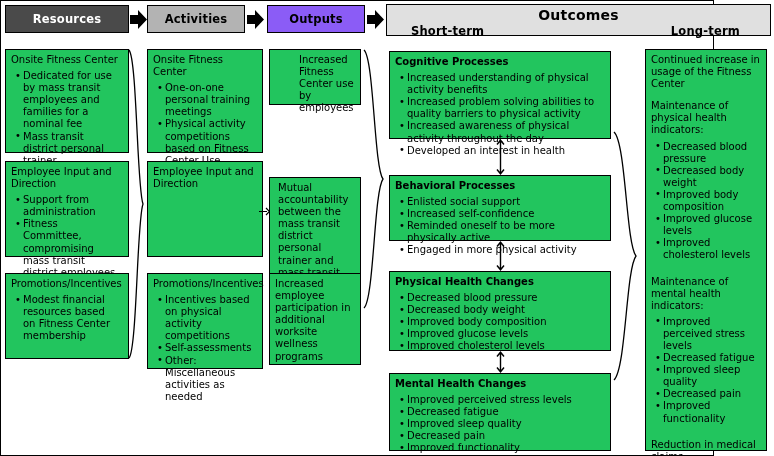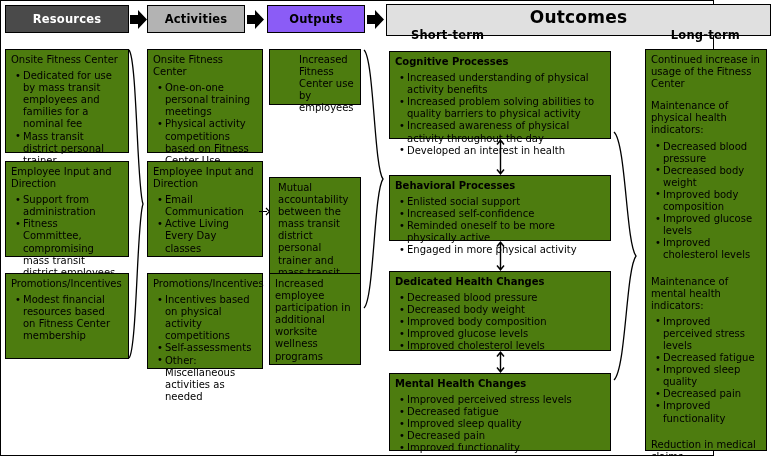--- a/index.html
+++ b/index.html
@@ -45,21 +45,21 @@
   }
   .hdr-outcomes {
     left: 385px; top: 3px; width: 385px; height: 32px;
     background: #e0e0e0; color: #000;
     display: block;
     padding: 0;
   }
   .hdr-outcomes .oc-title {
     text-align: center;
     font-weight: bold;
-    font-size: 17px;
+    font-size: 14px;
     margin-top: 2px;
   }
   .hdr-outcomes .oc-sub {
     display: flex;
     justify-content: space-between;
     padding: 0 30px 0 24px;
     font-weight: bold;
     font-size: 11.5px;
     margin-top: 1px;
   }
@@ -72,21 +72,21 @@
   }
   .bigarrow svg { display:block; }
   .arrow-1 { left: 129px; }
   .arrow-2 { left: 246px; }
   .arrow-3 { left: 366px; }
 
   
   .box {
     position: absolute;
     border: 1px solid #000;
-    background: #4d7c0f;
+    background: #22c55e;
     padding: 4px 5px 3px 5px;
     font-size: 10px;
     line-height: 12.1px;
   }
   .box .bhead {
     margin: 0 0 0 0;
   }
   .box .bhead.bold { font-weight: bold; }
   .box ul {
     list-style: none;
@@ -235,24 +235,20 @@
   <div class="box a1">
     <div class="bhead">Onsite Fitness Center</div>
     <ul>
       <li>One-on-one personal training meetings</li>
       <li>Physical activity competitions based on Fitness Center Use</li>
     </ul>
   </div>
 
   <div class="box a2">
     <div class="bhead">Employee Input and Direction</div>
-    <ul>
-      <li>Email Communication</li>
-      <li>Active Living Every Day classes</li>
-    </ul>
   </div>
 
   <div class="box a3">
     <div class="bhead">Promotions/Incentives</div>
     <ul>
       <li>Incentives based on physical activity competitions</li>
       <li>Self-assessments</li>
       <li>Other: Miscellaneous activities as needed</li>
     </ul>
   </div>
@@ -301,21 +297,21 @@
     </ul>
   </div>
 
   <div class="varrow va-2">
     <svg width="11" height="30" viewBox="0 0 11 30">
       <path d="M5.5 28 L5.5 2 M2 5.5 L5.5 1.2 L9 5.5 M2 24.5 L5.5 28.8 L9 24.5" fill="none" stroke="#000" stroke-width="1.4"></path>
     </svg>
   </div>
 
   <div class="box s3">
-    <div class="bhead bold">Dedicated Health Changes</div>
+    <div class="bhead bold">Physical Health Changes</div>
     <ul>
       <li>Decreased blood pressure</li>
       <li>Decreased body weight</li>
       <li>Improved body composition</li>
       <li>Improved glucose levels</li>
       <li>Improved cholesterol levels</li>
     </ul>
   </div>
 
   <div class="varrow va-3">

